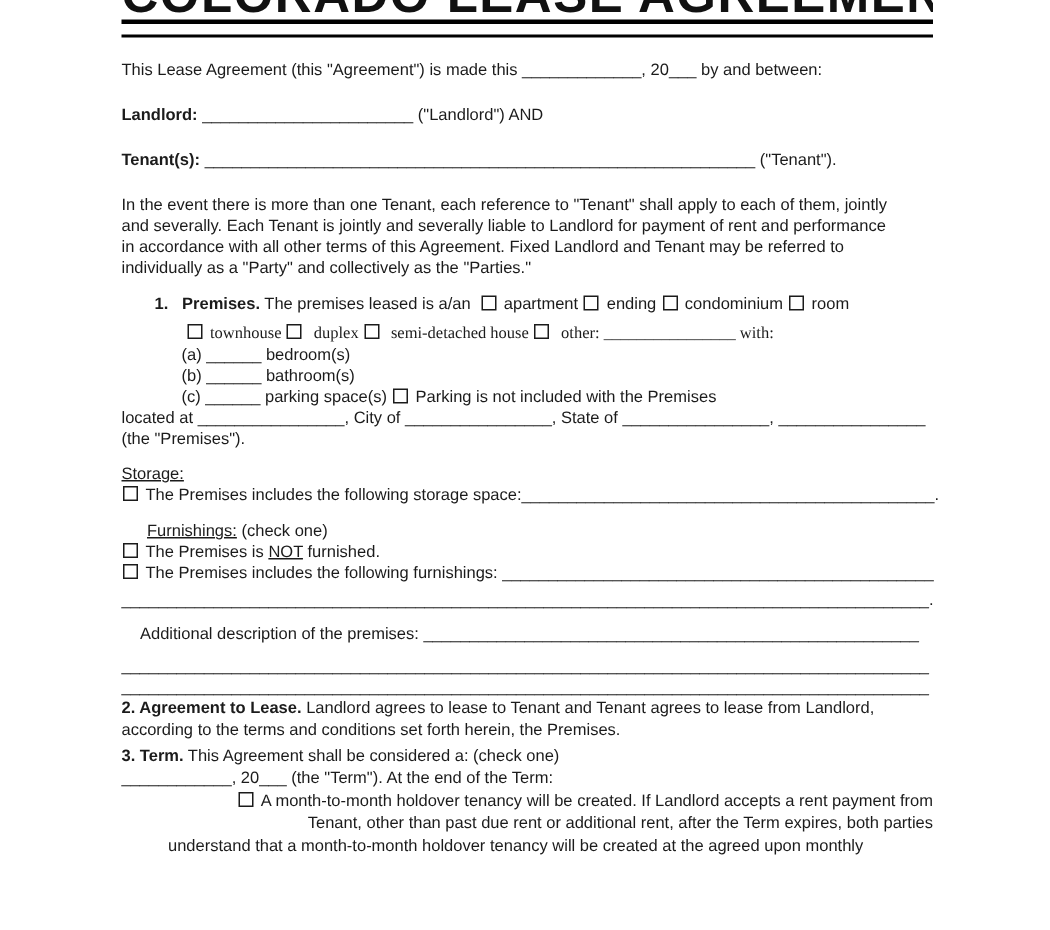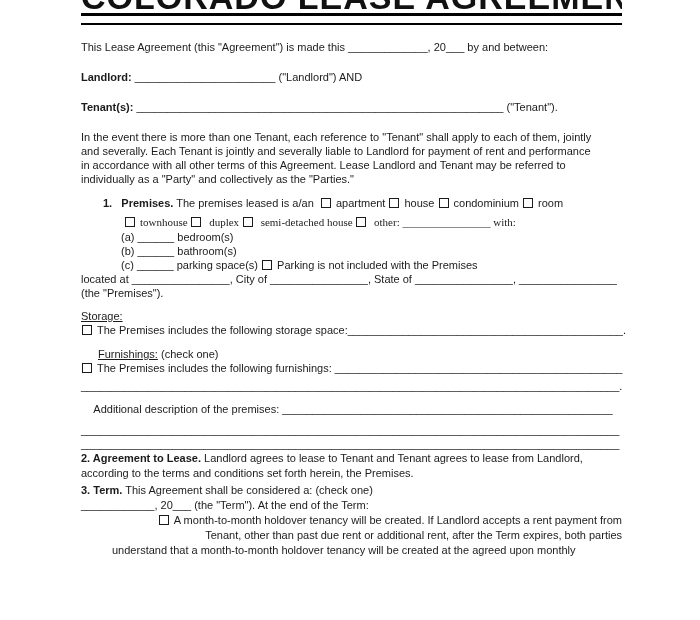--- a/index.html
+++ b/index.html
@@ -30,32 +30,33 @@
     <div class="title-wrap">
       <div class="title-text">COLORADO LEASE AGREEMENT</div>
     </div>
     <div class="title-rule"></div>
     <div>
         <div class="ln" style="margin-top: 15px;"><span>This Lease Agreement (this "Agreement") is made this </span><span>_____________</span><span>, 20</span><span>___</span><span> by and between:</span></div>
         <div class="ln" style="margin-top: 16px;"><span class="seg-b">Landlord:</span><span> </span><span>_______________________</span><span> ("Landlord") AND</span></div>
         <div class="ln" style="margin-top: 16px;"><span class="seg-b">Tenant(s):</span><span> </span><span>____________________________________________________________</span><span> ("Tenant").</span></div>
         <div class="ln" style="margin-top: 16px;"><span>In the event there is more than one Tenant, each reference to "Tenant" shall apply to each of them, jointly</span></div>
         <div class="ln"><span>and severally. Each Tenant is jointly and severally liable to Landlord for payment of rent and performance</span></div>
-        <div class="ln"><span>in accordance with all other terms of this Agreement. Lease Landlord and Tenant may be referred to</span></div>
+        <div class="ln"><span>in accordance with all other terms of this Agreement. Fixed Landlord and Tenant may be referred to</span></div>
         <div class="ln"><span>individually as a "Party" and collectively as the "Parties."</span></div>
-        <div class="ln" style="margin-top: 10px; padding-left: 22px;"><span class="seg-b">1.</span><span>&nbsp;&nbsp; </span><span class="seg-b">Premises.</span><span> The premises leased is a/an  </span><span class="cb"></span><span>apartment </span><span class="cb"></span><span>house </span><span class="cb"></span><span>condominium </span><span class="cb"></span><span>room</span></div>
+        <div class="ln" style="margin-top: 10px; padding-left: 22px;"><span class="seg-b">1.</span><span>&nbsp;&nbsp; </span><span class="seg-b">Premises.</span><span> The premises leased is a/an  </span><span class="cb"></span><span>apartment </span><span class="cb"></span><span>ending </span><span class="cb"></span><span>condominium </span><span class="cb"></span><span>room</span></div>
         <div class="ln" style="margin-top: 5px; padding-left: 43px; font-family: Liberation Serif, serif;"><span class="cb"></span><span>townhouse </span><span class="cb"></span><span>&nbsp;duplex </span><span class="cb"></span><span>&nbsp;semi-detached house </span><span class="cb"></span><span>&nbsp;other: </span><span>________________</span><span> with:</span></div>
         <div class="ln" style="margin-top: 1px; padding-left: 40px;"><span>(a) </span><span>______</span><span> bedroom(s)</span></div>
         <div class="ln" style="padding-left: 40px;"><span>(b) </span><span>______</span><span> bathroom(s)</span></div>
         <div class="ln" style="padding-left: 40px;"><span>(c) </span><span>______</span><span> parking space(s) </span><span class="cb"></span><span>Parking is not included with the Premises</span></div>
         <div class="ln" style=""><span>located at </span><span>________________</span><span>, City of </span><span>________________</span><span>, State of </span><span>________________</span><span>, </span><span>________________</span></div>
         <div class="ln"><span>(the "Premises").</span></div>
         <div class="ln" style="margin-top: 9px;"><span class="seg-u">Storage:</span></div>
         <div class="ln"><span class="cb"></span><span>The Premises includes the following storage space:</span><span>_____________________________________________</span><span>.</span></div>
         <div class="ln" style="margin-top: 10px; padding-left: 17px;"><span class="seg-u">Furnishings:</span><span> (check one)</span></div>
+        <div class="ln"><span class="cb"></span><span>The Premises is </span><span class="seg-u">NOT</span><span> furnished.</span></div>
         <div class="ln"><span class="cb"></span><span>The Premises includes the following furnishings: </span><span>_______________________________________________</span></div>
         <div class="ln" style="margin-top: 4px;"><span>________________________________________________________________________________________</span><span>.</span></div>
         <div class="ln" style="margin-top: 9px; padding-left: 3px; text-align: center;"><span>Additional description of the premises: </span><span>______________________________________________________</span></div>
         <div class="ln" style="margin-top: 7px;"><span>________________________________________________________________________________________</span></div>
         <div class="ln"><span>________________________________________________________________________________________</span></div>
         <div class="ln"><span class="seg-b">2. Agreement to Lease.</span><span> Landlord agrees to lease to Tenant and Tenant agrees to lease from Landlord,</span></div>
         <div class="ln" style="margin-top: 1px;"><span>according to the terms and conditions set forth herein, the Premises.</span></div>
         <div class="ln" style="margin-top: 3px;"><span class="seg-b">3. Term.</span><span> This Agreement shall be considered a: (check one)</span></div>
         <div class="ln" style="margin-top: 1px;"><span>____________</span><span>, 20</span><span>___</span><span> (the "Term"). At the end of the Term:</span></div>
         <div class="ln" style="margin-top: 1px; padding-left: 31px; text-align: right;"><span class="cb"></span><span>A month-to-month holdover tenancy will be created. If Landlord accepts a rent payment from</span></div>

